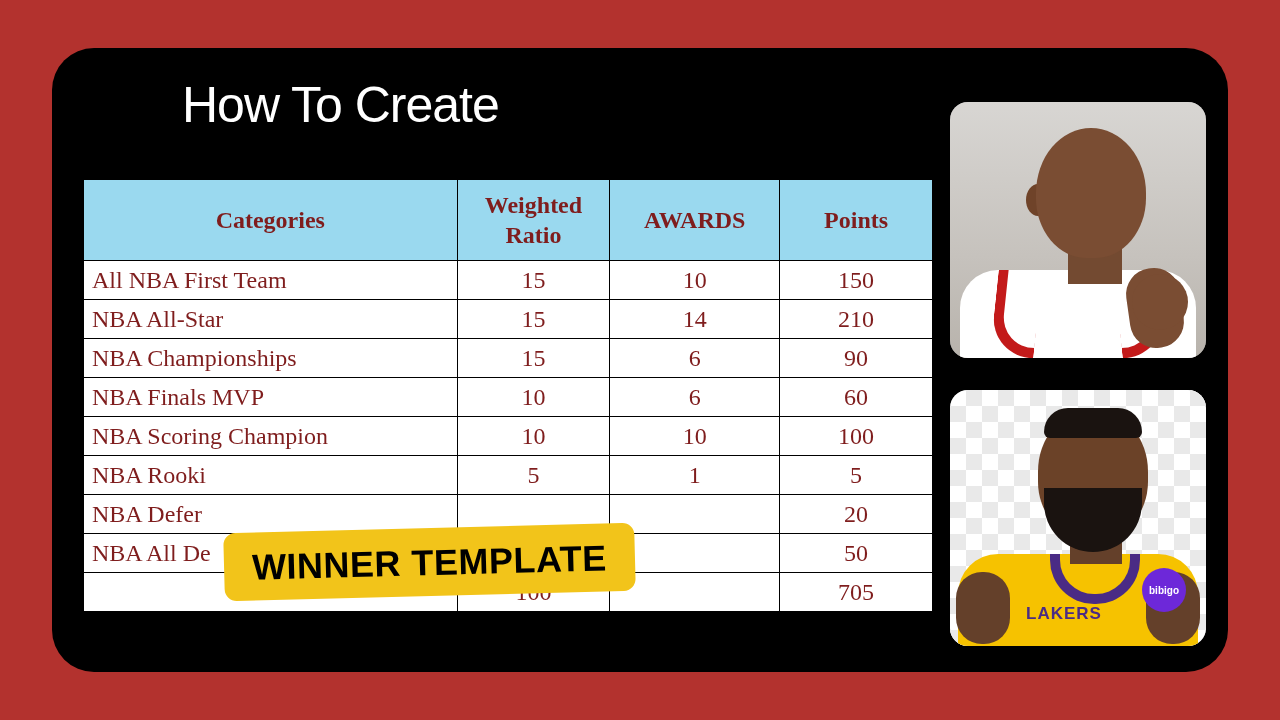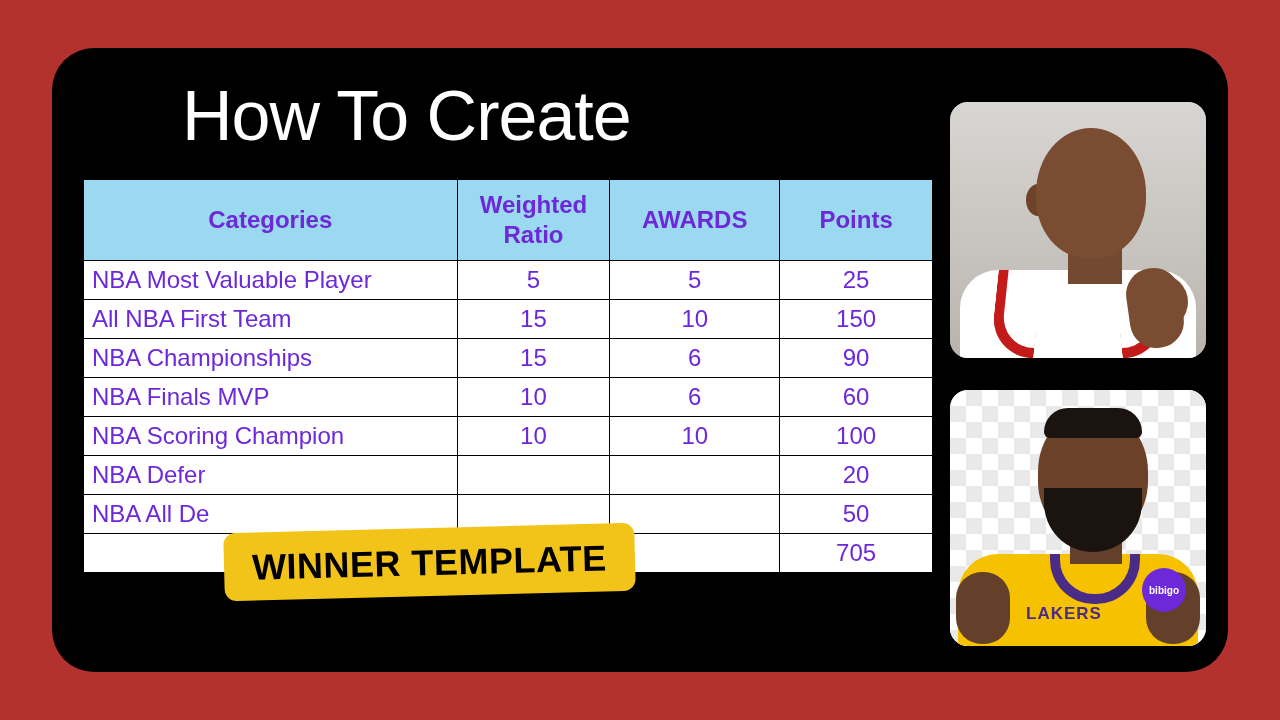--- a/index.html
+++ b/index.html
@@ -16,42 +16,42 @@
     left: 52px;
     top: 48px;
     width: 1176px;
     height: 624px;
     background: #000;
     border-radius: 42px;
     padding: 24px 30px 30px 30px;
   }
   .title {
     color: #fff;
-    font-size: 70px;
+    font-size: 50px;
     font-weight: 400;
     letter-spacing: -1px;
     margin-left: 100px;
     margin-top: 4px;
     margin-bottom: 18px;
     font-family: "Helvetica Neue", Helvetica, Arial, sans-serif;
   }
   .table-wrap {
     position: absolute;
     left: 30px;
     top: 130px;
     width: 852px;
     background: #fff;
     border: 1px solid #000;
   }
   table {
     width: 100%;
     border-collapse: collapse;
-    font-family: Liberation Sans, sans-serif;
+    font-family: Liberation Serif, serif;
     font-size: 24px;
-    color: #6d28d9;
+    color: #7f1d1d;
   }
   th, td {
     border: 1px solid #000;
     line-height: 1.25;
   }
   th {
     background: #9ad9ef;
     font-weight: bold;
     text-align: center;
     padding: 10px 6px;
@@ -149,48 +149,54 @@
         <tr>
           <th class="col-cat">Categories</th>
           <th class="col-wr"><span style="white-space:pre-line">Weighted
 Ratio</span></th>
           <th class="col-aw">AWARDS</th>
           <th class="col-pt">Points</th>
         </tr>
       </thead>
       <tbody id="tbody">
           <tr>
-            <td class="cat">NBA Most Valuable Player</td>
-            <td class="num">5</td>
-            <td class="num">5</td>
-            <td class="num">25</td>
-          </tr>
-          <tr>
             <td class="cat">All NBA First Team</td>
             <td class="num">15</td>
             <td class="num">10</td>
             <td class="num">150</td>
+          </tr>
+          <tr>
+            <td class="cat">NBA All-Star</td>
+            <td class="num">15</td>
+            <td class="num">14</td>
+            <td class="num">210</td>
           </tr>
           <tr>
             <td class="cat">NBA Championships</td>
             <td class="num">15</td>
             <td class="num">6</td>
             <td class="num">90</td>
           </tr>
           <tr>
             <td class="cat">NBA Finals MVP</td>
             <td class="num">10</td>
             <td class="num">6</td>
             <td class="num">60</td>
           </tr>
           <tr>
             <td class="cat">NBA Scoring Champion</td>
             <td class="num">10</td>
             <td class="num">10</td>
             <td class="num">100</td>
+          </tr>
+          <tr>
+            <td class="cat">NBA Rooki</td>
+            <td class="num">5</td>
+            <td class="num">1</td>
+            <td class="num">5</td>
           </tr>
           <tr>
             <td class="cat">NBA Defer</td>
             <td class="num"></td>
             <td class="num"></td>
             <td class="num">20</td>
           </tr>
           <tr>
             <td class="cat">NBA All De</td>
             <td class="num"></td>

